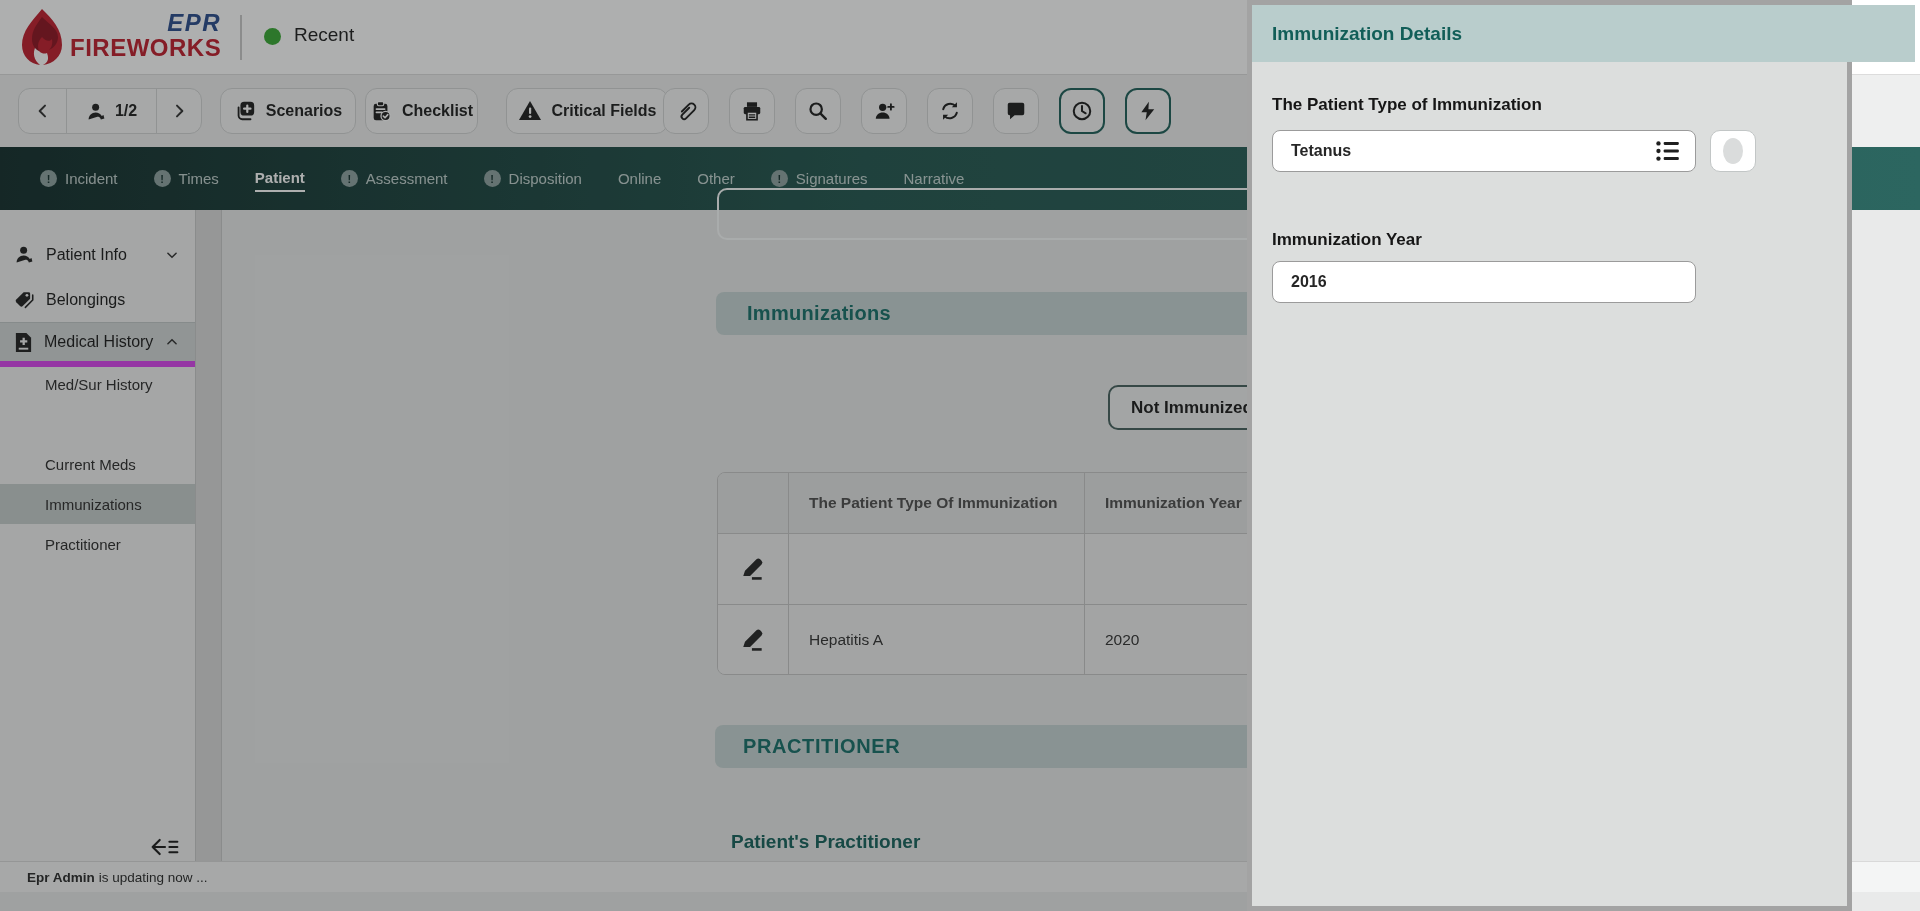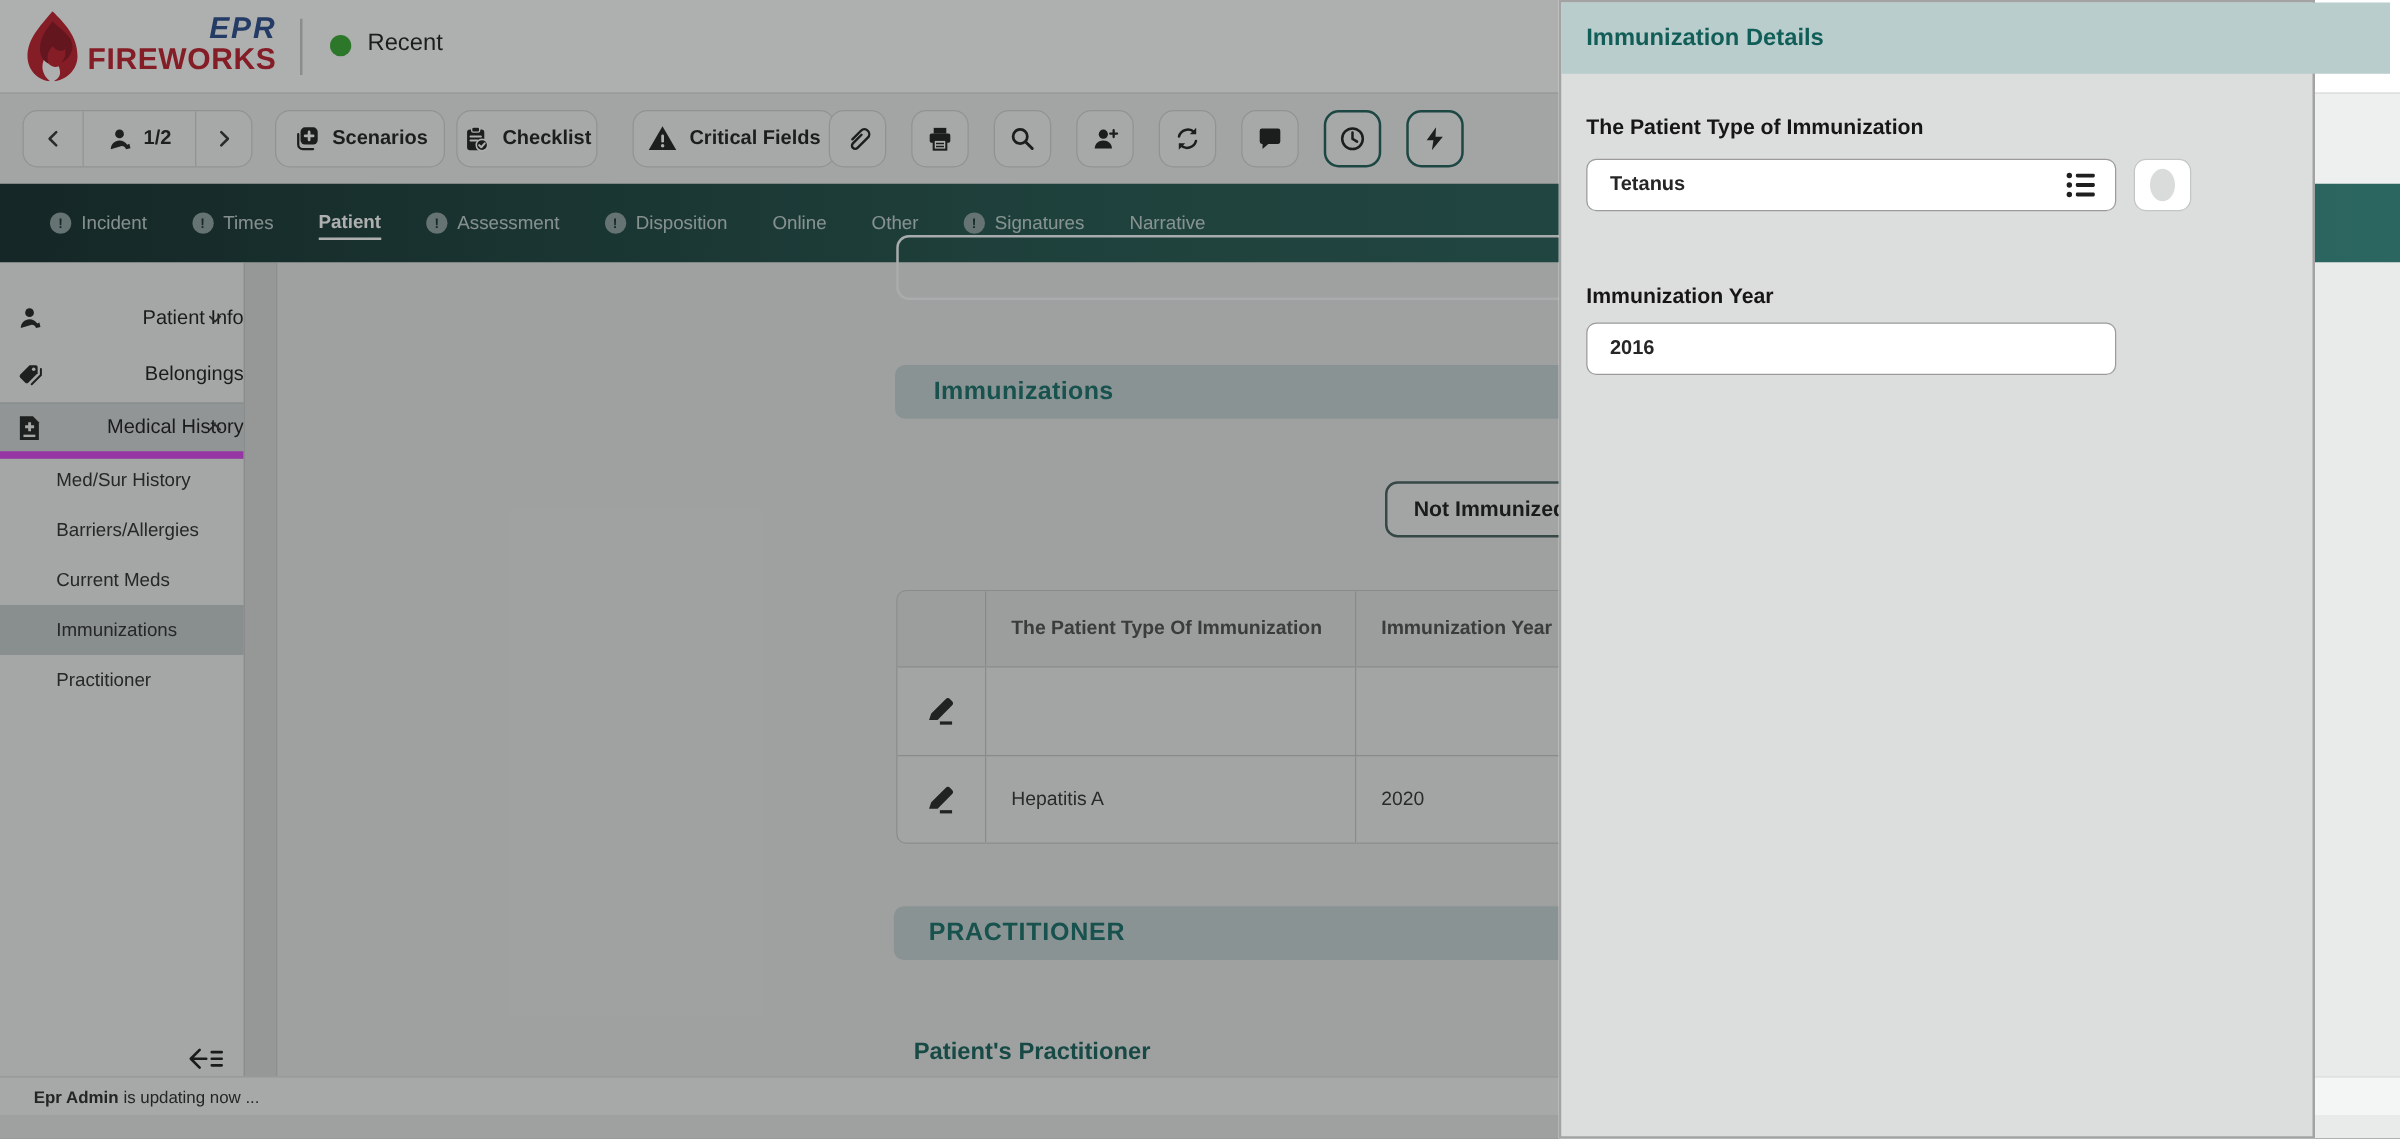--- a/index.html
+++ b/index.html
@@ -34,21 +34,21 @@
   .navtab { display:flex; align-items:center; gap:8px; font-size:15px; color:rgba(230,240,238,.82); cursor:pointer; padding:4px 0; }
   .navtab .alert-badge { width:17px; height:17px; border-radius:50%; background:#8fa3a1; color:#14312e; font-size:11px; font-weight:800;
                          display:flex; align-items:center; justify-content:center; }
   .navtab.active { color:#ffffff; font-weight:600; border-bottom:2px solid #fff; }
 
   
   .sidebar { position:absolute; left:0; top:210px; width:195px; height:670px; background:#f1f1f1; }
   .gutter  { position:absolute; left:195px; top:210px; width:27px; height:670px; background:#dadbdb; border-left:1px solid #c8caca; border-right:1px solid #c8caca; }
   .content { position:absolute; left:222px; top:210px; width:1698px; height:670px; background:#e9eaea; }
 
-  .side-item { position:absolute; left:0; width:195px; height:45px; display:flex; align-items:center; cursor:pointer; color:#1d1d1d; font-size:16px;justify-content:space-between; }
+  .side-item { position:absolute; left:0; width:195px; height:45px; display:flex; align-items:center; cursor:pointer; color:#1d1d1d; font-size:16px; }
   .side-item .sic { margin:0 11px 0 14px; display:flex; }
   .side-item .chev { position:absolute; right:16px; display:flex; }
   .side-item.hl { background:#d3d8d8; border-top:1px solid #c2c8c8; border-bottom:6px solid #d946ef; }
   .side-sub { position:absolute; left:0; width:195px; height:40px; display:flex; align-items:center; padding-left:45px; font-size:15px; color:#2e2e2e; cursor:pointer; }
   .side-sub.sel { background:#c7cecd; }
   .collapse-btn { position:absolute; left:150px; top:628px; display:flex; align-items:center; gap:3px; cursor:pointer; color:#1c1c1c; }
 
   
   .partial-box { position:absolute; left:495px; top:-22px; width:560px; height:52px; border:2px solid #f8fafa; border-radius:10px; }
   .section-bar { position:absolute; background:#c7d5d4; border-radius:8px; display:flex; align-items:center; }
@@ -70,21 +70,21 @@
 
   
   .statusbar { position:absolute; left:0; top:861px; width:1920px; height:31px; background:#f4f5f5; border-top:1px solid #d9d9d9;
                display:flex; align-items:center; padding-left:27px; font-size:13.5px; color:#2b2b2b; }
   .statusbar b { font-weight:700; margin-right:4px; }
 
   
   .dim { position:absolute; left:0; top:0; width:1247px; height:911px; background:rgba(24,27,27,.35); z-index:40; }
 
   
-  .panel { position:absolute; left:1247px; top:0; width:605px; height:911px; background:#dcdedd; border:2px solid #a3a3a3; z-index:50; }
+  .panel { position:absolute; left:1247px; top:0; width:605px; height:911px; background:#dcdedd; border:5px solid #a3a3a3; z-index:50; }
   .panel-header { position:absolute; left:0; top:0; width:663px; height:57px; background:#b9cdcc; display:flex; align-items:center; padding-left:20px; }
   .panel-title { font-size:19px; font-weight:700; color:#115e58; }
   .fld-label { position:absolute; left:20px; font-size:17px; font-weight:700; color:#161616; }
   .fld-input { position:absolute; left:20px; width:424px; height:42px; background:#fff; border:1px solid #9b9b9b; border-radius:8px;
                display:flex; align-items:center; padding:0 14px 0 18px; font-size:16px; font-weight:600; color:#262626; }
   .fld-input .grow { flex:1; }
   .side-circle-btn { position:absolute; left:458px; width:46px; height:42px; background:#fff; border:1px solid #c2c6c6; border-radius:10px;
                      display:flex; align-items:center; justify-content:center; cursor:pointer; }
   .side-circle-btn .pill { width:20px; height:26px; border-radius:50%; background:#dadcdc; }
 </style>
@@ -290,23 +290,20 @@
       <span class="chev">
         <svg class="ic" width="14" height="14" viewBox="0 0 24 24">
             <path d="M5 15 L12 8 L19 15" fill="none" stroke="#333" stroke-width="2.6" stroke-linecap="round" stroke-linejoin="round"></path>
           </svg>
       </span>
     </div>
 
     <div class="side-sub" style="top:154px;">
       <span>Med/Sur History</span>
     </div>
-    <div class="side-sub" style="top:194px;">
-      <span>Barriers/Allergies</span>
-    </div>
     <div class="side-sub" style="top:234px;">
       <span>Current Meds</span>
     </div>
     <div class="side-sub sel" style="top:274px;">
       <span>Immunizations</span>
     </div>
     <div class="side-sub" style="top:314px;">
       <span>Practitioner</span>
     </div>
 

